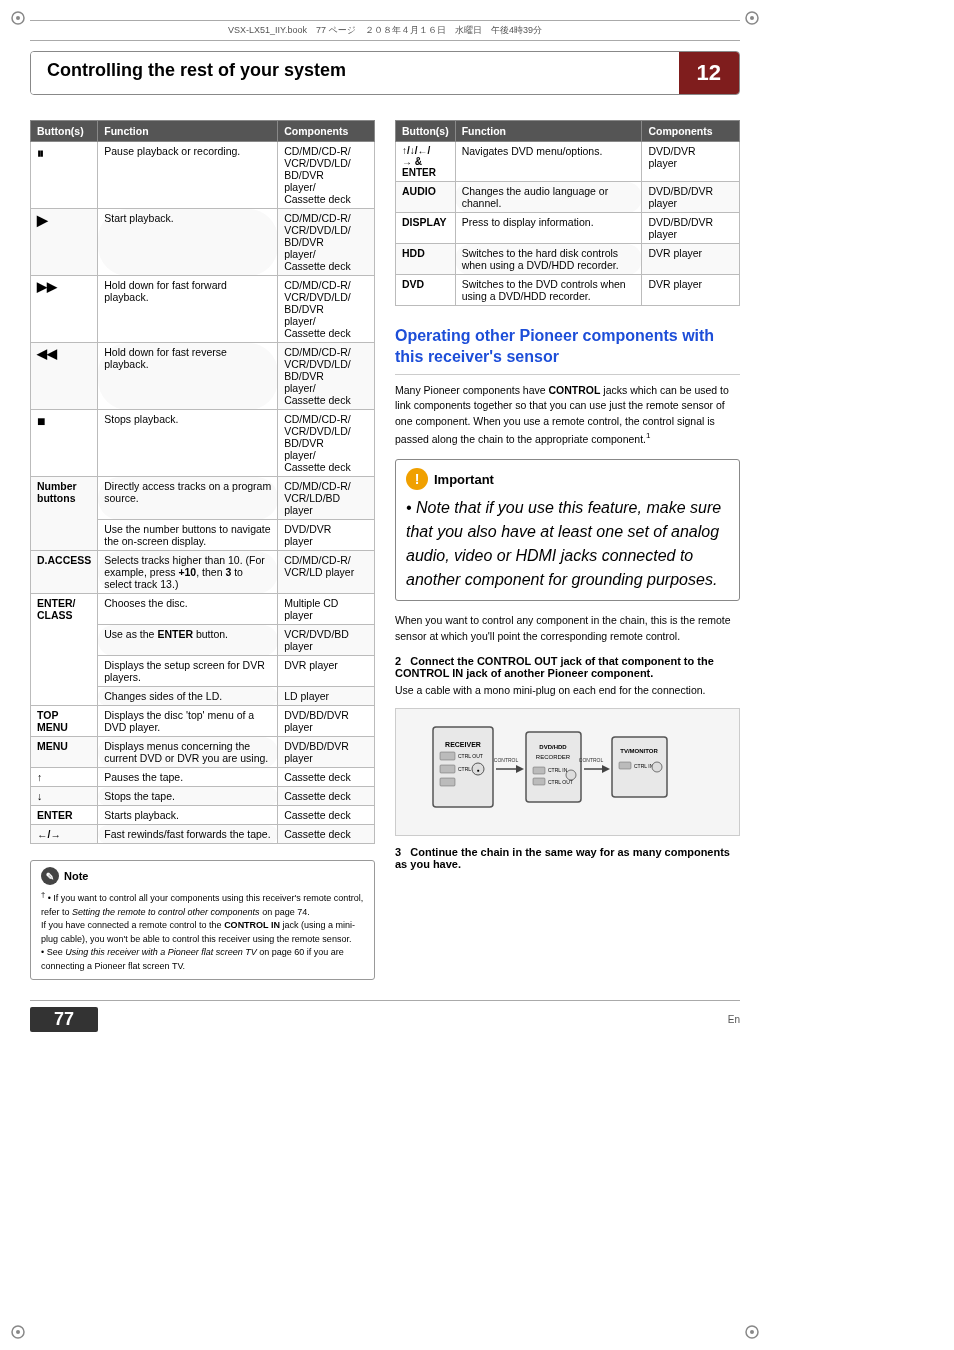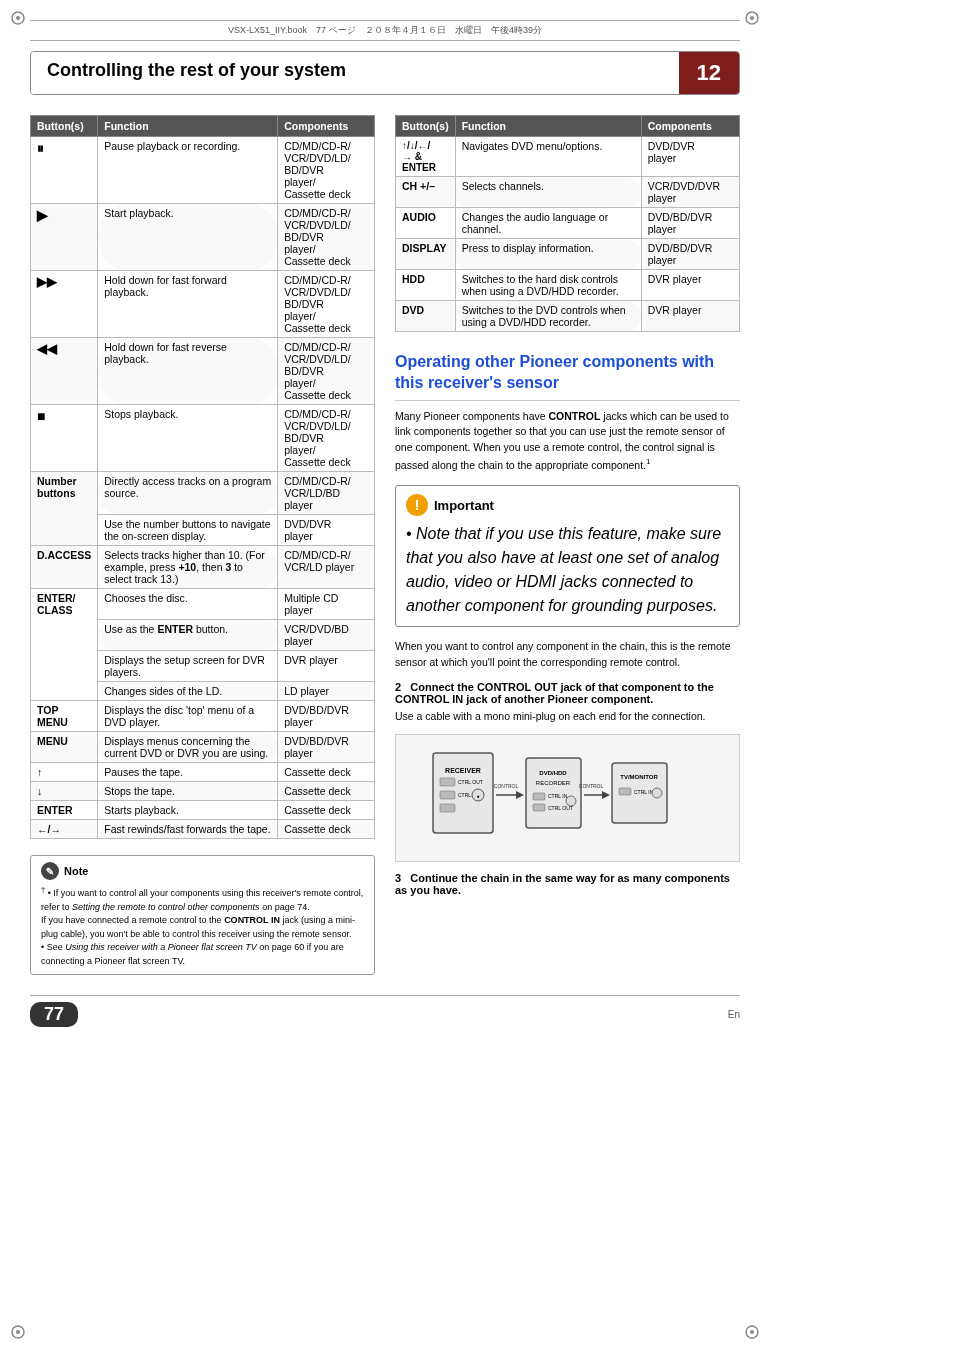--- a/index.html
+++ b/index.html
@@ -29,21 +29,20 @@
       margin-bottom: 10px;
       border-top: 1px solid #aaa;
       border-bottom: 1px solid #aaa;
       padding: 3px 0;
     }
 
     
     .page-header {
       display: flex;
       align-items: stretch;
-      margin-bottom: 20px;
       border: 1.5px solid #888;
       border-radius: 4px;
       overflow: hidden;
     }
 
     .page-header-title {
       flex: 1;
       padding: 8px 16px;
       font-size: 18px;
       font-weight: bold;
@@ -59,20 +58,21 @@
       display: flex;
       align-items: center;
       justify-content: center;
       min-width: 55px;
     }
 
     
     .main-content {
       display: flex;
       gap: 20px;
+      margin-top: 25px;
     }
 
     .left-col {
       flex: 1;
     }
 
     .right-col {
       flex: 1;
     }
 
@@ -232,22 +232,22 @@
       padding-top: 6px;
       border-top: 1px solid #aaa;
       font-size: 11px;
     }
 
     .page-num {
       font-size: 18px;
       font-weight: bold;
       background: #333;
       color: #fff;
-      padding: 2px 14px;
-      border-radius: 10px;
+      padding: 2px 24px;
+      border-radius: 2px;
     }
 
     .page-lang {
       font-size: 10px;
       color: #555;
     }
 
     
     .corner {
       position: absolute;
@@ -445,25 +445,20 @@
           </tr>
         </thead>
         <tbody>
 
           <tr>
             <td class="button-col" style="font-size:10px;">↑/↓/←/<br>→ &amp; <strong>ENTER</strong></td>
             <td class="func-col">Navigates DVD menu/options.</td>
             <td class="comp-col">DVD/DVR<br>player</td>
           </tr>
 
-          <tr>
-            <td class="button-col"><strong>CH +/–</strong></td>
-            <td class="func-col">Selects channels.</td>
-            <td class="comp-col">VCR/DVD/DVR<br>player</td>
-          </tr>
 
           <tr>
             <td class="button-col"><strong>AUDIO</strong></td>
             <td class="func-col">Changes the audio language or channel.</td>
             <td class="comp-col">DVD/BD/DVR<br>player</td>
           </tr>
 
           <tr>
             <td class="button-col"><strong>DISPLAY</strong></td>
             <td class="func-col">Press to display information.</td>

